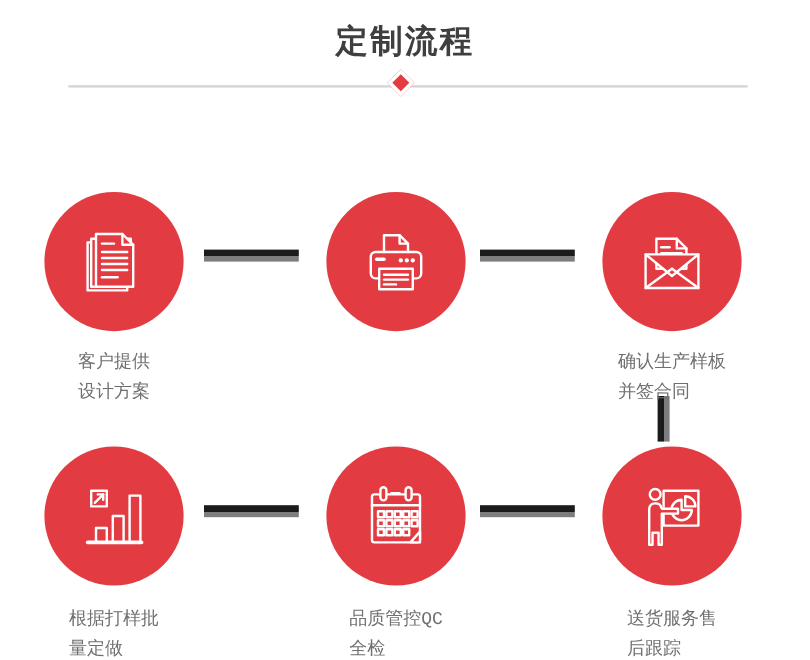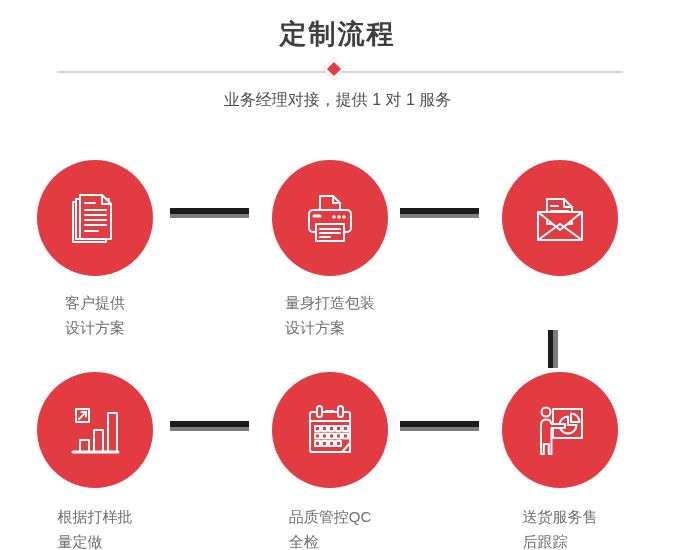--- a/index.html
+++ b/index.html
@@ -10,21 +10,21 @@
     --bar-dark:#1B1B1B;
     --bar-gray:#7D7D7D;
     --divider:#D5D5D5;
   }
   *{margin:0;padding:0;box-sizing:border-box;}
   html,body{background:#fff;}
   body{
     font-family:"Liberation Sans","DejaVu Sans",sans-serif;
     width:675px;height:550px;position:relative;overflow:hidden;
   }
-  .stage{position:absolute;inset:0;width:675px;height:393px;}
+  .stage{position:absolute;inset:0;width:675px;height:393px;font-family:Liberation Mono, monospace;}
 
   .title{
     position:absolute;top:16px;left:0;width:675px;text-align:center;
     font-size:27px;font-weight:bold;color:var(--ink);letter-spacing:2px;
   }
   .divider{
     position:absolute;top:71px;left:57px;width:566px;height:2px;
     background:var(--divider);
   }
   .diamond{
@@ -68,21 +68,20 @@
   .lb4{left:17px;top:505px;}  .lb5{left:252px;top:505px;} .lb6{left:482px;top:505px;}
 </style>
 </head>
 <body>
 
 <div class="stage">
 
   <div class="title">定制流程</div>
   <div class="divider"></div>
   <div class="diamond"></div>
-  <div class="subtitle">业务经理对接，提供 1 对 1 服务</div>
 
   <div class="hbar hb1"></div>
   <div class="hbar hb2"></div>
 
   <div class="vbar"></div>
 
   <div class="hbar hb3"></div>
   <div class="hbar hb4"></div>
 
   <div class="circle c1">
@@ -110,37 +109,37 @@
       <line class="thick" x1="14" y1="28" x2="20" y2="28"></line>
       <circle class="fw" cx="34" cy="29" r="1.8"></circle>
       <circle class="fw" cx="39" cy="29" r="1.8"></circle>
       <circle class="fw" cx="44" cy="29" r="1.8"></circle>
       <rect class="fr" x="16" y="36" width="28" height="17"></rect>
       <line x1="20" y1="41" x2="40" y2="41"></line>
       <line x1="20" y1="45" x2="40" y2="45"></line>
       <line x1="20" y1="49" x2="30" y2="49"></line>
     </svg>
   </div>
-  <div class="step-label lb2"><span>量身打造包装
-设计方案</span></div>
 
   <div class="circle c3">
     <svg class="icon" viewBox="0 0 60 60" width="60" height="60">
       <path class="fr" d="M17 11 H34 L42 19 V36 H17 Z"></path>
       <path d="M34 11 V19 H42"></path>
       <line x1="21" y1="18" x2="28" y2="18"></line>
       <line x1="21" y1="23" x2="38" y2="23"></line>
       <line x1="21" y1="27" x2="38" y2="27"></line>
       <line x1="21" y1="31" x2="33" y2="31"></line>
       <path class="fr" d="M8 24 L30 42 L52 24"></path>
       <path d="M8 52 L30 36"></path>
       <path d="M52 52 L30 36"></path>
       <rect x="8" y="24" width="44" height="28"></rect>
     </svg>
   </div>
+  <div class="step-label lb3"><span>确认生产样板
+并签合同</span></div>
 
   <div class="circle c4">
     <svg class="icon" viewBox="0 0 60 60" width="60" height="60">
       <line class="thick" x1="8" y1="52" x2="53" y2="52"></line>
       <rect x="15" y="40" width="9" height="12"></rect>
       <rect x="29" y="30" width="9" height="22"></rect>
       <rect x="43" y="13" width="9" height="39"></rect>
       <rect x="11" y="9" width="13" height="13"></rect>
       <line x1="14" y1="19" x2="21" y2="12"></line>
       <path d="M16.5 12 H21 V16.5"></path>

